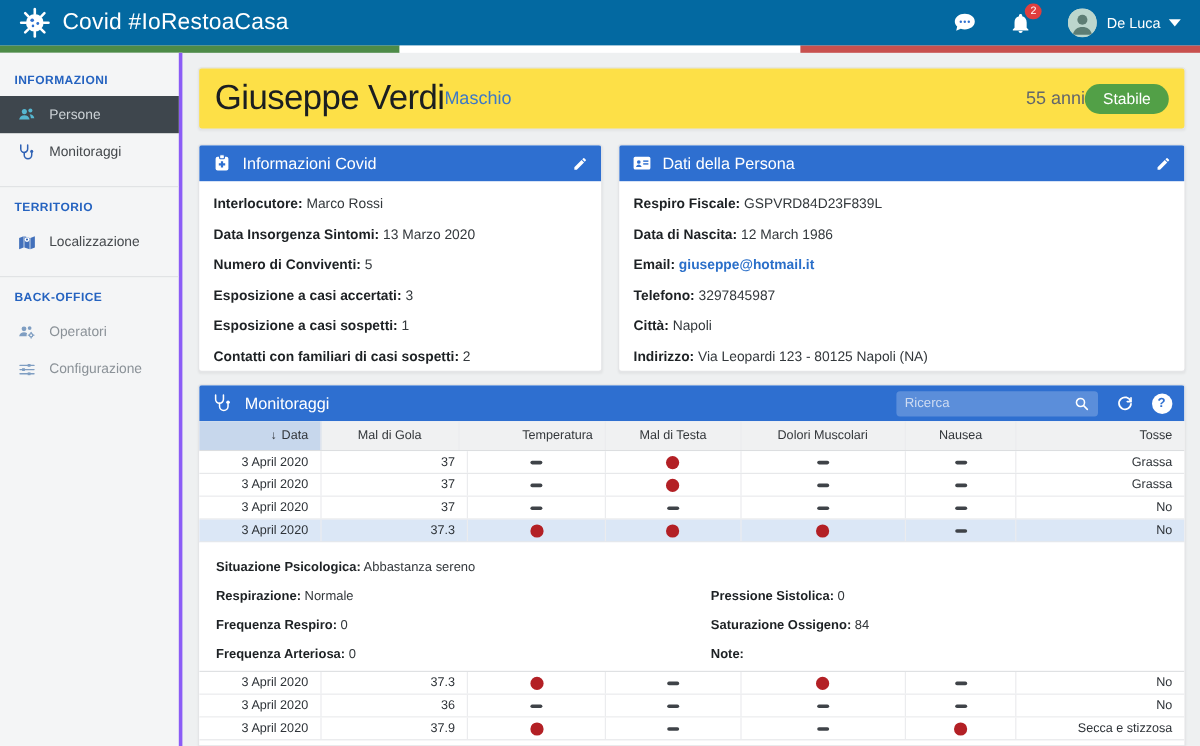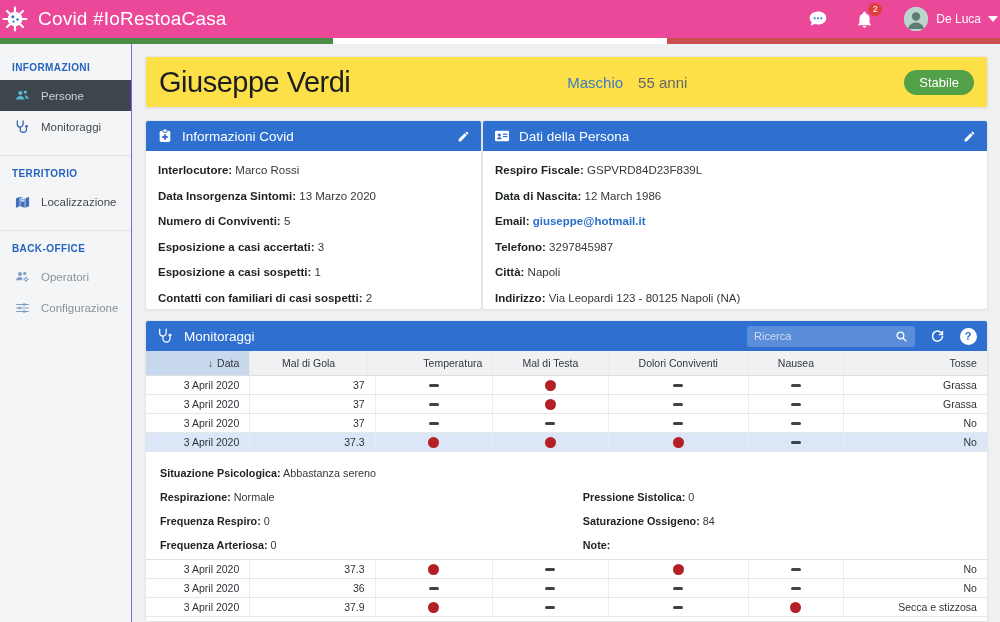--- a/index.html
+++ b/index.html
@@ -1,70 +1,70 @@
 <!DOCTYPE html>
 <html><head>
 <meta charset="utf-8">
 <style>
   * { margin:0; padding:0; box-sizing:border-box; }
   html,body { width:1000px; height:622px; overflow:hidden;
     font-family:"Liberation Sans", sans-serif; background:#eef0f1; }
 
   
-  .topbar { height:38px; background:#ec4899; display:flex; align-items:center;
-    padding:0 2px; color:#fff; }
+  .topbar { height:38px; background:#0369a1; display:flex; align-items:center;
+    padding:0 16px; color:#fff; }
   .topbar .logo { width:26px; height:26px; margin-right:10px; display:flex; align-items:center; }
   .topbar .app-title { font-size:19px; font-weight:400; letter-spacing:.2px; }
   .topbar .spacer { flex:1; }
   .top-ico { width:20px; height:20px; margin-left:26px; position:relative; display:flex;
     align-items:center; justify-content:center; cursor:pointer; }
   .badge { position:absolute; top:-6px; right:-8px; background:#e03e3e; color:#fff;
     font-size:9px; line-height:13px; min-width:14px; text-align:center; border-radius:8px;
     padding:0 3px; }
   .avatar { width:24px; height:24px; border-radius:50%; background:#cfe0d8; overflow:hidden;
     margin-left:30px; display:flex; align-items:center; justify-content:center; }
   .user-name { font-size:12px; margin-left:8px; }
   .caret { width:0; height:0; border-left:5px solid transparent; border-right:5px solid transparent;
     border-top:6px solid #fff; margin-left:7px; }
 
   
   .flag { height:6px; display:flex; }
   .flag div { flex:1; }
 
   
   .layout { display:flex; height:578px; }
-  .sidebar { width:132px; background:#f4f5f6; border-right:1px solid #8b5cf6; padding-top:10px;
+  .sidebar { width:152px; background:#f4f5f6; border-right:3px solid #8b5cf6; padding-top:10px;
     flex-shrink:0; }
   .side-title { font-size:10px; font-weight:bold; color:#2563c0; letter-spacing:.4px;
     padding:8px 12px 7px; }
   .side-item { display:flex; align-items:center; height:31px; padding:0 12px; cursor:pointer;
     color:#45494d; font-size:11.5px; }
   .side-item .si-ico { width:20px; height:18px; margin-right:9px; color:#2f62b5; display:flex;
     align-items:center; justify-content:center; flex-shrink:0; }
   .side-item.active { background:#3e464d; color:#ccd2d6; }
   .side-item.active .si-ico { color:#56b7d1; }
   .side-item.disabled { color:#8b9298; }
   .side-item.disabled .si-ico { color:#7f9ec2; }
   .side-div { border-top:1px solid #e1e3e5; margin:13px 0 4px; }
 
   .main { flex:1; padding:12px 12px 0 13px; overflow:hidden; }
 
   
   .name-card { background:#fde047; border:1px solid #e4e5e7; border-radius:3px;
     box-shadow:0 1px 2px rgba(0,0,0,.05); height:52px; display:flex; align-items:center;
     padding:0 13px; }
   .p-name { font-size:29px; color:#1b1e21; font-weight:400; letter-spacing:-.5px; }
-  .p-mid { flex:1; display:flex; justify-content:center; align-items:center; gap:15px; }
+  .p-mid { flex:1; display:flex; justify-content:space-between; align-items:center; gap:15px; }
   .p-gender { color:#3d79c6; font-size:15px; }
   .p-age { color:#63676b; font-size:15px; }
   .status-pill { background:#52a047; color:#fff; font-size:13px; padding:5px 15px;
     border-radius:14px; border:none; cursor:pointer; }
 
   
-  .cards-row { display:flex; margin-top:12px; }
+  .cards-row { display:flex; gap:13px; margin-top:12px; }
   .card { background:#fff; border:1px solid #e4e5e7; border-radius:3px;
     box-shadow:0 1px 2px rgba(0,0,0,.05); height:190px; overflow:hidden; }
   .card.covid { width:337px; flex-shrink:0; }
   .card.person { flex:1; }
   .card-head { background:#2e6fd0; color:#fff; height:30px; display:flex; align-items:center;
     padding:0 10px; }
   .card-head .ch-ico { width:18px; height:16px; margin-right:8px; display:flex;
     align-items:center; justify-content:center; }
   .card-head .ch-title { font-size:13.5px; flex:1; }
   .edit-btn { width:16px; height:16px; cursor:pointer; display:flex; align-items:center;
@@ -354,21 +354,21 @@
             <div class="t-cell center" style="width: 14%;">
               <span>Mal di Gola</span>
             </div>
             <div class="t-cell right" style="width: 14.9%;">
               <span>Temperatura</span>
             </div>
             <div class="t-cell center" style="width: 13.7%;">
               <span>Mal di Testa</span>
             </div>
             <div class="t-cell center" style="width: 16.7%;">
-              <span>Dolori Conviventi</span>
+              <span>Dolori Muscolari</span>
             </div>
             <div class="t-cell center" style="width: 11.3%;">
               <span>Nausea</span>
             </div>
             <div class="t-cell right" style="width: 17%;">
               <span>Tosse</span>
             </div>
           </div>
           <div class="t-row">
             <div class="t-cell right" style="width: 12.4%;">3 April 2020</div>

